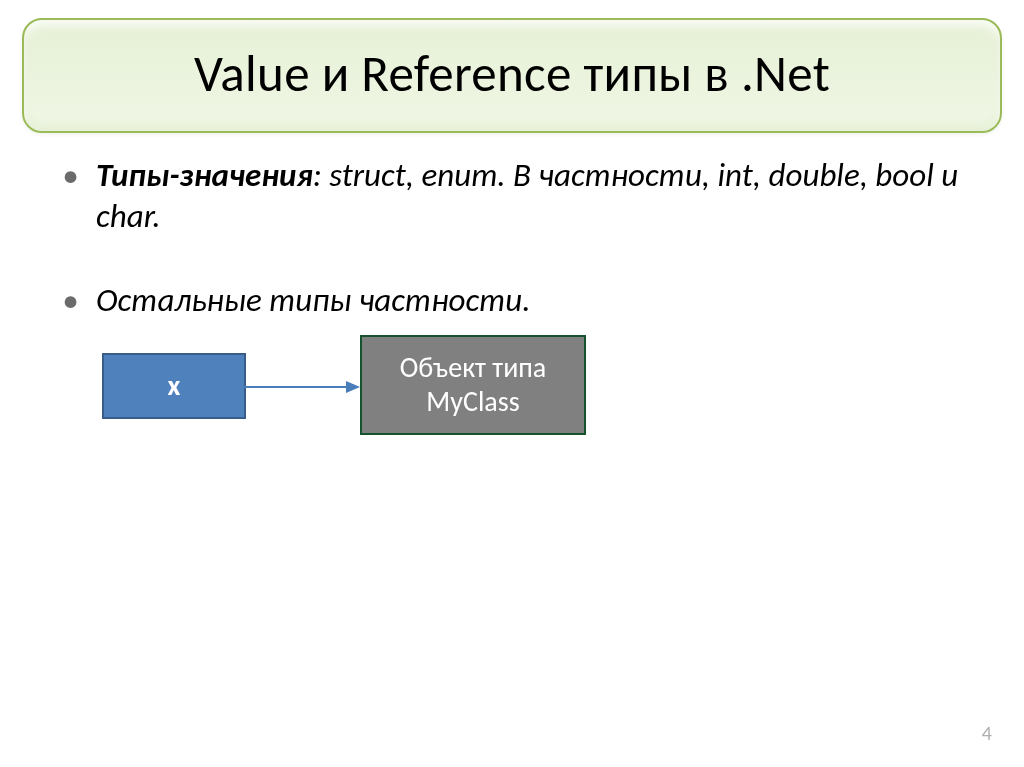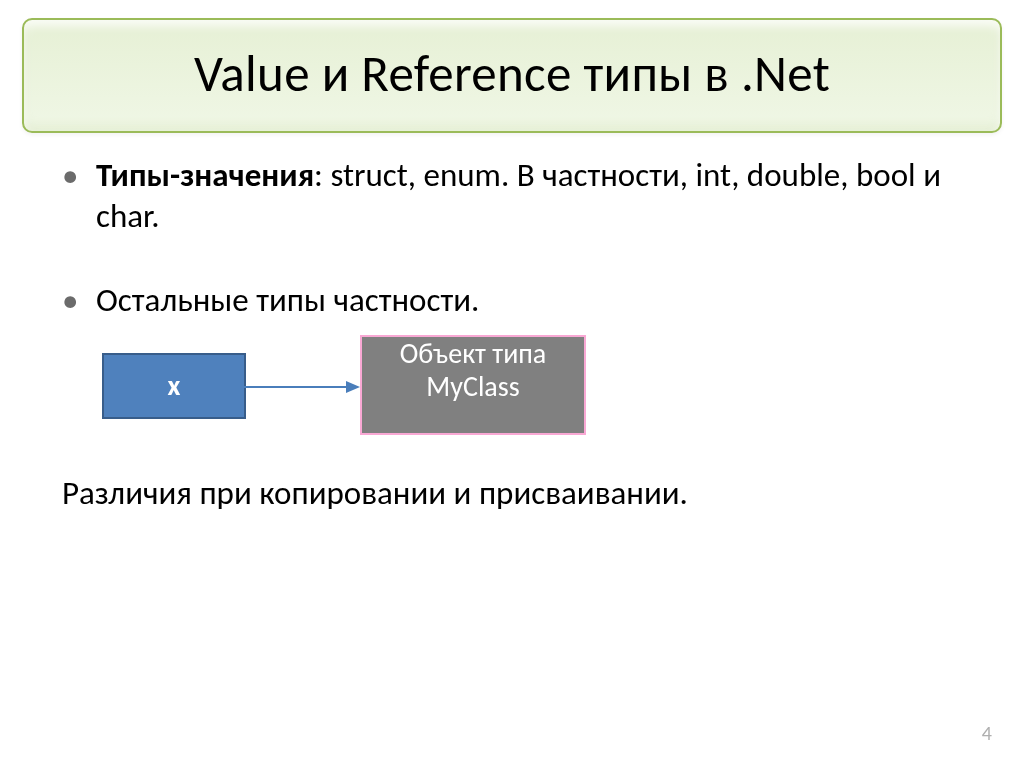--- a/index.html
+++ b/index.html
@@ -15,21 +15,21 @@
   }
   .slide {
     width: 1024px;
     height: 767px;
     position: relative;
     box-sizing: border-box;
     padding: 18px 22px 0 22px;
   }
   .title-box {
     border: 2px solid #9bbb59;
-    border-radius: 10px;
+    border-radius: 20px;
     background: linear-gradient(to bottom, #e6f0d5, #f0f7e6);
     box-shadow: inset 0 6px 10px rgba(255,255,255,0.8),
                 inset 0 -6px 10px rgba(155,187,89,0.12),
                 0 2px 4px rgba(0,0,0,0.05);
     text-align: center;
     padding: 22px 10px 26px 10px;
     margin-bottom: 22px;
   }
   .title-box h1 {
     margin: 0;
@@ -45,20 +45,21 @@
   }
   ul.bullets {
     margin: 0 0 0 40px;
     padding: 0;
     list-style: none;
   }
   ul.bullets li {
     position: relative;
     padding-left: 34px;
     margin-bottom: 0;
+    font-style: italic;
   }
   ul.bullets li::before {
     content: "•";
     position: absolute;
     left: 0;
     top: 0;
     color: #6b6b6b;
     font-size: 33px;
     line-height: 1.25;
   }
@@ -96,27 +97,28 @@
     width: 120px;
     height: 20px;
   }
   .box-obj {
     position: absolute;
     left: 258px;
     top: 0;
     width: 222px;
     height: 96px;
     background: #808080;
-    border: 2px solid #f9a8d4;
+    border: 2px solid #14532d;
     color: #fff;
     font-size: 28px;
     line-height: 1.2;
     display: flex;
     flex-direction: column;
     align-items: center;
+    justify-content: center;
     text-align: center;
   }
   .page-num {
     position: absolute;
     right: 32px;
     bottom: 22px;
     color: #b0b0b0;
     font-size: 20px;
   }
 </style>
@@ -151,18 +153,17 @@
         <polygon points="104,4 118,10 104,16" fill="#4a7ebb"></polygon>
       </svg>
       <div class="box-obj">
         <span>Объект типа</span>
         <span>MyClass</span>
       </div>
     </div>
 
     <div style="height:26px"></div>
 
-    <p class="para">Различия при копировании и присваивании.</p>
 
   </div>
 
   <div class="page-num">4</div>
 </div>
 
 </body></html>

